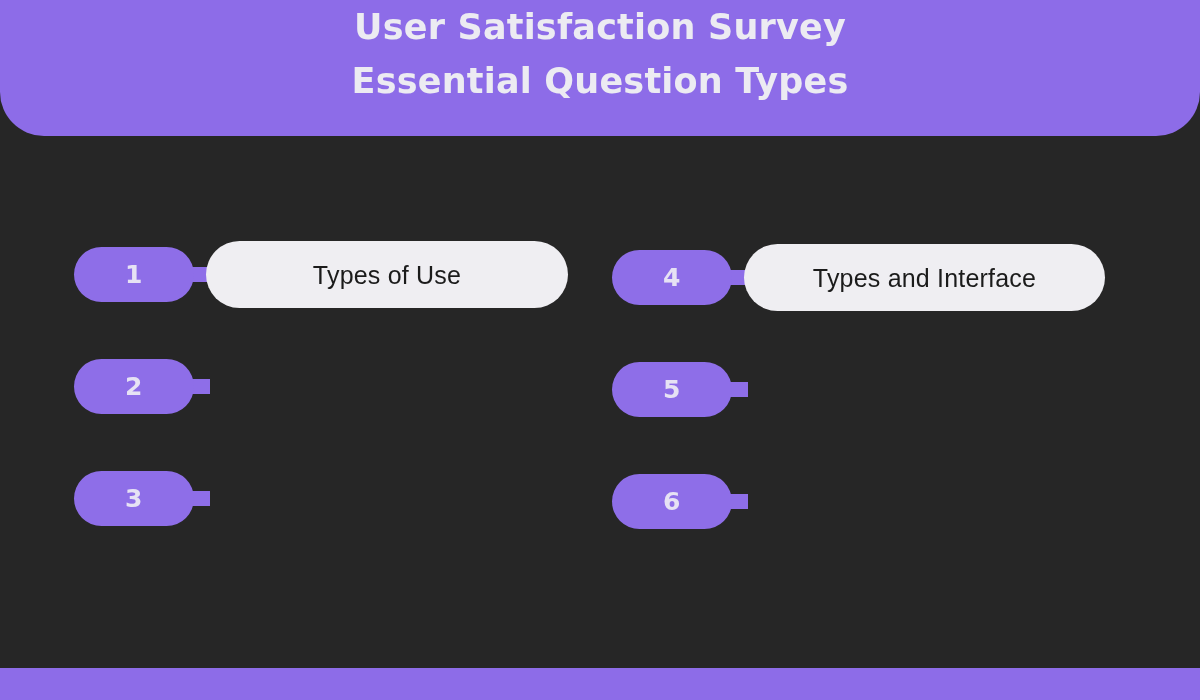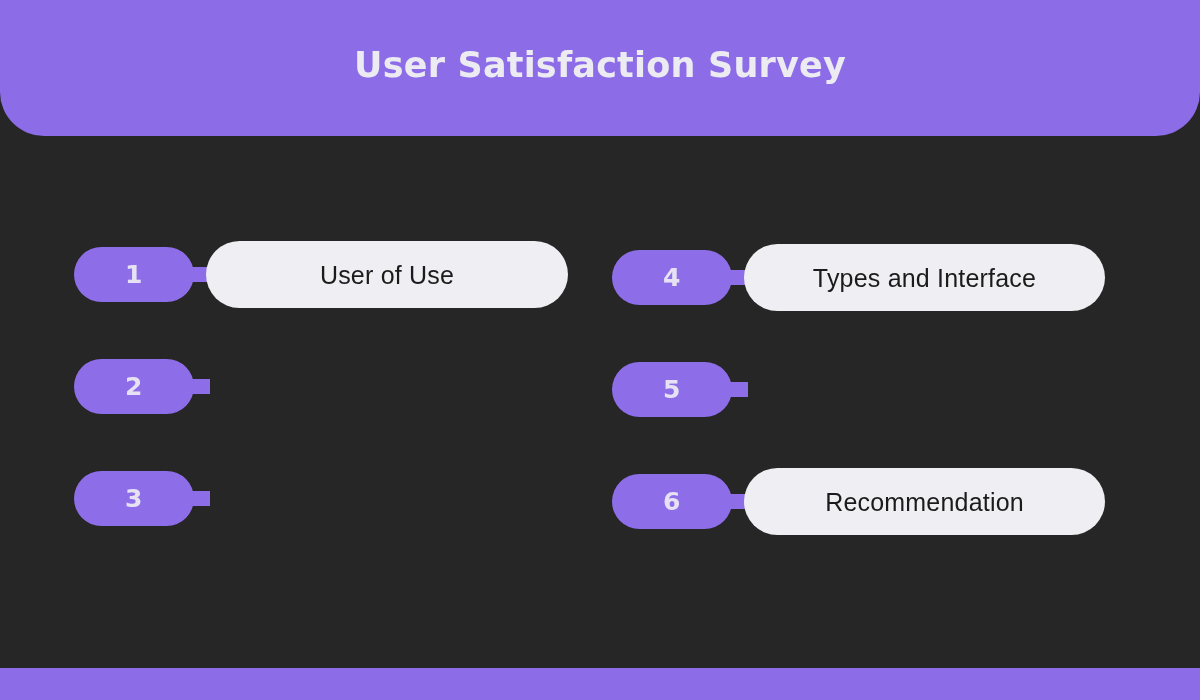--- a/index.html
+++ b/index.html
@@ -27,21 +27,21 @@
     left: 0;
     top: 0;
     width: 1200px;
     height: 136px;
     background: #8d6ce8;
     border-bottom-left-radius: 44px;
     border-bottom-right-radius: 44px;
     display: flex;
     flex-direction: column;
     align-items: center;
-    justify-content: center;
+    justify-content: flex-start;
     box-sizing: border-box;
     padding-bottom: 6px;
   }
   .title-line {
     color: #ecebf2;
     font-family: "DejaVu Sans", sans-serif;
     font-weight: bold;
     font-size: 35px;
     line-height: 54px;
     letter-spacing: 0.2px;
@@ -136,29 +136,30 @@
     background: #8d6ce8;
   }
 </style>
 </head>
 <body>
 
 <div id="canvas">
 
   <div id="header-banner">
     <div class="title-line">User Satisfaction Survey</div>
+    <div class="title-line">Essential Question Types</div>
   </div>
 
   <div id="items-grid">
 
     <div class="item-row col-left row-0">
       <div class="num-pill">1</div>
       <div class="connector"></div>
       <div class="label-pill">
-        <span class="label-text">User of Use</span>
+        <span class="label-text">Types of Use</span>
       </div>
     </div>
 
     <div class="item-row col-left row-1">
       <div class="num-pill">2</div>
       <div class="connector"></div>
     </div>
 
     <div class="item-row col-left row-2">
       <div class="num-pill">3</div>
@@ -174,22 +175,19 @@
     </div>
 
     <div class="item-row col-right row-1">
       <div class="num-pill">5</div>
       <div class="connector"></div>
     </div>
 
     <div class="item-row col-right row-2">
       <div class="num-pill">6</div>
       <div class="connector"></div>
-      <div class="label-pill">
-        <span class="label-text">Recommendation</span>
-      </div>
     </div>
 
   </div>
 
   <div id="footer-bar"></div>
 
 </div>
 
 </body></html>

